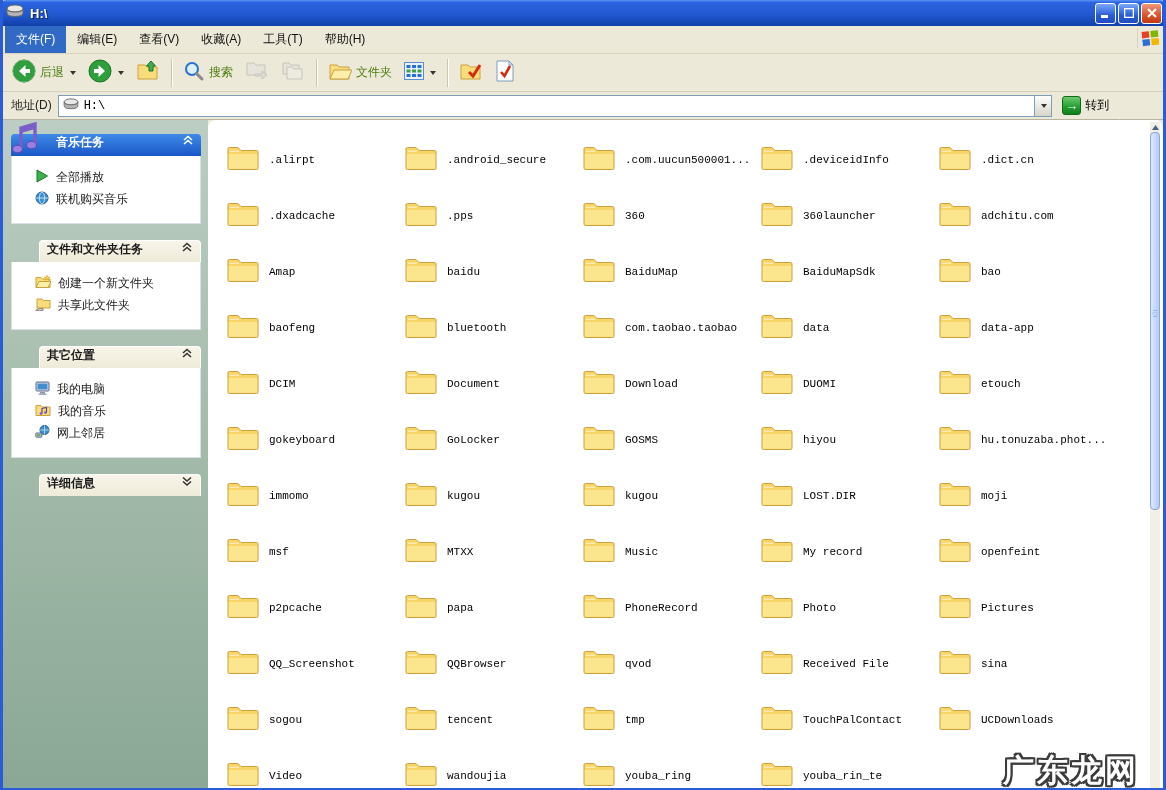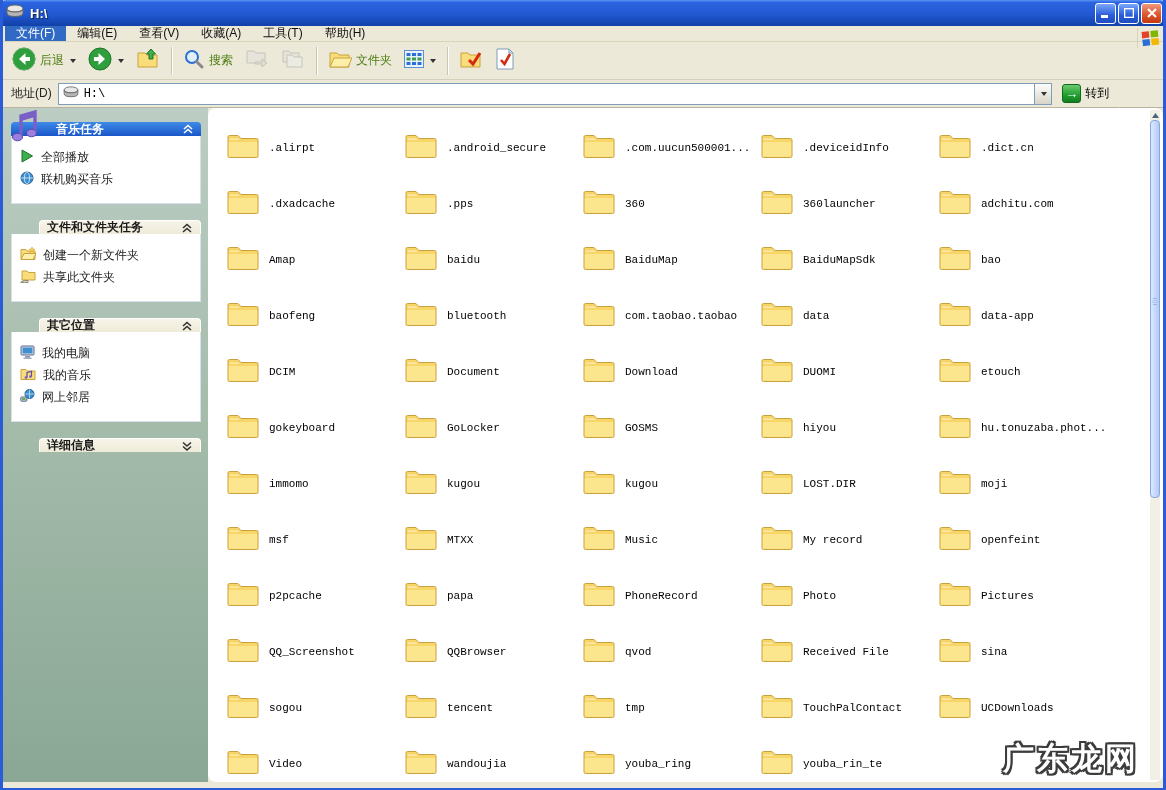--- a/index.html
+++ b/index.html
@@ -18,21 +18,21 @@
   .titlebar .title { color:#fff; font-weight:bold; font-size:13px; margin-left:6px; text-shadow:1px 1px 1px #123; }
   .winbtns { margin-left:auto; display:flex; gap:2px; }
   .winbtn {
     width:21px; height:21px; border:1px solid #fff; border-radius:3px;
     display:flex; align-items:center; justify-content:center; cursor:pointer;
     background:linear-gradient(180deg,#7aa7f8,#2a5cd8 60%,#1e4cc0);
   }
   .winbtn.close { background:linear-gradient(180deg,#f0987e,#da5226 60%,#c03a10); }
   .winbtn svg { display:block; }
   
-  .menubar { height:16px; display:flex; align-items:stretch; background:#ece9d8; border-bottom:1px solid #d8d4bc; padding-left:2px; position:relative; }
+  .menubar { height:28px; display:flex; align-items:stretch; background:#ece9d8; border-bottom:1px solid #d8d4bc; padding-left:2px; position:relative; }
   .menuitem { display:flex; align-items:center; padding:0 11px; font-size:12px; color:#111; cursor:pointer; }
   .menuitem.selected { background:#316ac5; color:#fff; }
   .winlogo { position:absolute; right:4px; top:2px; width:22px; height:20px; display:flex; align-items:center; justify-content:center; border-left:1px solid #d8d4bc; padding-left:4px; }
   
   .toolbar { height:38px; display:flex; align-items:center; background:#ece9d8; border-bottom:1px solid #d4d0ba; padding:0 4px; gap:2px; }
   .tbtn { display:flex; align-items:center; gap:4px; padding:3px 5px; border-radius:3px; font-size:12px; color:#4d7c0f; cursor:pointer; }
   .tbtn.disabled { opacity:.45; filter:grayscale(1); cursor:default; }
   .drop { width:0; height:0; border-left:3px solid transparent; border-right:3px solid transparent; border-top:4px solid #333; margin-left:2px; }
   .tsep { width:1px; height:28px; background:#c9c5af; margin:0 4px; box-shadow:1px 0 0 #fff; }
   
@@ -48,27 +48,27 @@
   
   .main { display:flex; height:674px; position:relative; }
   
   .sidebar {
     width:205px; flex:0 0 205px; position:relative; padding:14px 7px 0 8px;
     background:linear-gradient(180deg,#bccdc4 0%, #a5bcab 45%, #8aa795 100%);
     overflow:hidden;
   }
   .panel { margin-bottom:16px; border-radius:4px 4px 0 0; }
   .panel-header {
-    height:14px; display:flex; align-items:center; padding:0 7px; cursor:pointer;
+    height:22px; display:flex; align-items:flex-start; padding:0 7px; cursor:pointer;
     border-radius:4px 4px 0 0; font-size:12px; font-weight:bold;
   }
   .panel-header.blue { background:linear-gradient(180deg,#3f8ae8,#1a57c8); color:#fff; }
   .panel-header.plain { background:linear-gradient(180deg,#f7f4e9,#efebd9); color:#1a1a1a; border:1px solid #fff; border-bottom:none;margin-left:28px; }
   .panel-header .chev { margin-left:auto; display:flex; }
-  .panel-body { background:#fff; border:1px solid #d9dfeb; border-top:none; padding:8px 6px 10px 8px; }
+  .panel-body { background:#fff; border:1px solid #d9dfeb; border-top:none; padding:8px 6px 10px 23px; }
   .task { display:flex; align-items:center; gap:7px; margin:5px 0; font-size:12px; color:#1b1b1b; cursor:pointer; }
   .floating-note { position:absolute; left:6px; top:2px; z-index:3; }
   
   .content { flex:1; background:#fff; position:relative; padding:12px 0 0 14px; overflow:hidden;border-radius:8px; }
   .folder-grid { display:grid; grid-template-columns:repeat(5,178px); grid-auto-rows:56px; }
   .folder-item { display:flex; align-items:center; gap:9px; cursor:pointer; padding-left:4px; }
   .folder-label { font-family:"Liberation Mono",monospace; font-size:11px; color:#000; white-space:nowrap; }
   
   .vscroll { position:absolute; top:2px; right:3px; bottom:2px; width:10px; background:#f2efe4; }
   .vthumb { position:absolute; top:10px; left:0; width:10px; height:378px; border:1px solid #86a7e0; border-radius:4px; background:linear-gradient(90deg,#dce9fd,#b2cbf6); }

